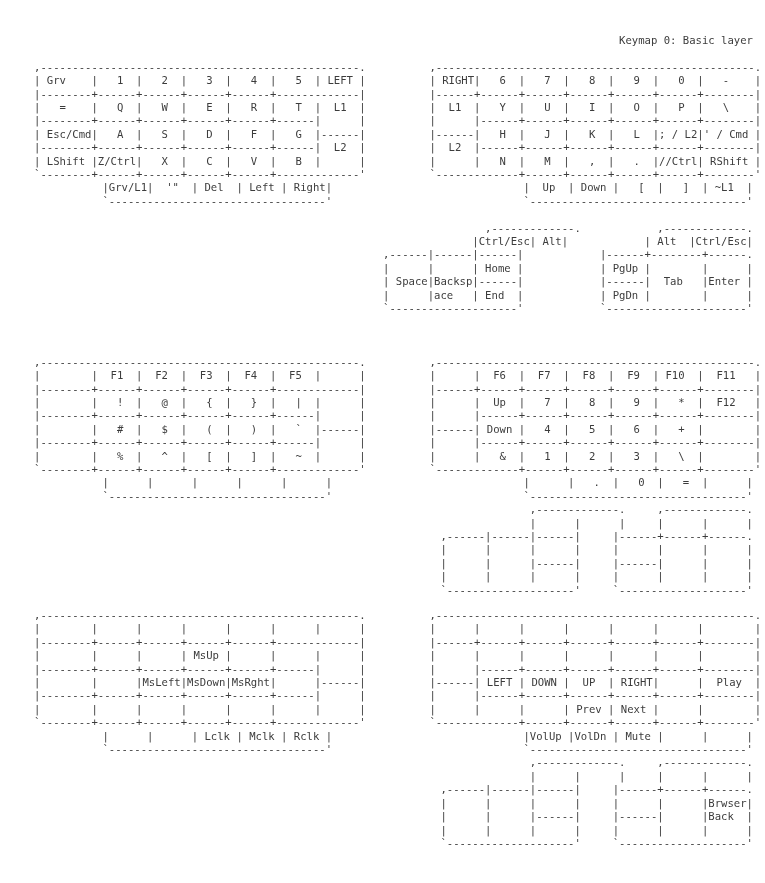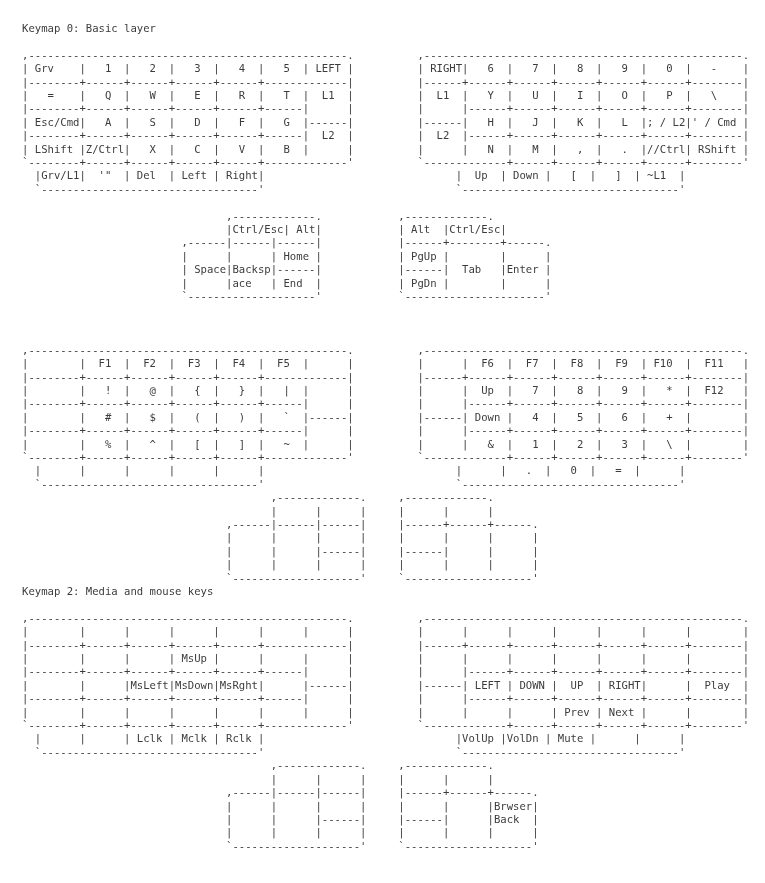--- a/index.html
+++ b/index.html
@@ -15,21 +15,21 @@
   .doc {
     box-sizing: border-box;
     width: 765px;
     height: 883px;
     padding: 22px 0 0 22px;
     font-family: "DejaVu Sans Mono", "Liberation Mono", monospace;
     font-size: 10.6px;
     line-height: 13.4px;
     color: #3c3c3c;
   }
-  .keymap-section { margin: 0; }
+  .keymap-section { margin: 12px; text-align: right; }
   .keymap-section.gap-large { margin-bottom: 40.2px; }  
   .keymap-section.gap-none  { margin-bottom: 0; }
   .keymap-title {
     white-space: pre;
     margin: 0 0 13.4px 0;   
     font-weight: normal;
     font-size: inherit;
   }
   pre.keymap-art {
     margin: 0;
@@ -81,21 +81,20 @@
                                        ,-------------.     ,-------------.
                                        |      |      |     |      |      |
                                 ,------|------|------|     |------+------+------.
                                 |      |      |      |     |      |      |      |
                                 |      |      |------|     |------|      |      |
                                 |      |      |      |     |      |      |      |
                                 `--------------------'     `--------------------'</pre>
   </div>
 
   <div class="keymap-section">
-    <div class="keymap-title">Keymap 2: Media and mouse keys</div>
     <pre class="keymap-art">,--------------------------------------------------.          ,--------------------------------------------------.
 |        |      |      |      |      |      |      |          |      |      |      |      |      |      |        |
 |--------+------+------+------+------+-------------|          |------+------+------+------+------+------+--------|
 |        |      |      | MsUp |      |      |      |          |      |      |      |      |      |      |        |
 |--------+------+------+------+------+------|      |          |      |------+------+------+------+------+--------|
 |        |      |MsLeft|MsDown|MsRght|      |------|          |------| LEFT | DOWN |  UP  | RIGHT|      |  Play  |
 |--------+------+------+------+------+------|      |          |      |------+------+------+------+------+--------|
 |        |      |      |      |      |      |      |          |      |      |      | Prev | Next |      |        |
 `--------+------+------+------+------+-------------'          `-------------+------+------+------+------+--------'
   |      |      | Lclk | Mclk | Rclk |                              |VolUp |VolDn | Mute |      |      |

